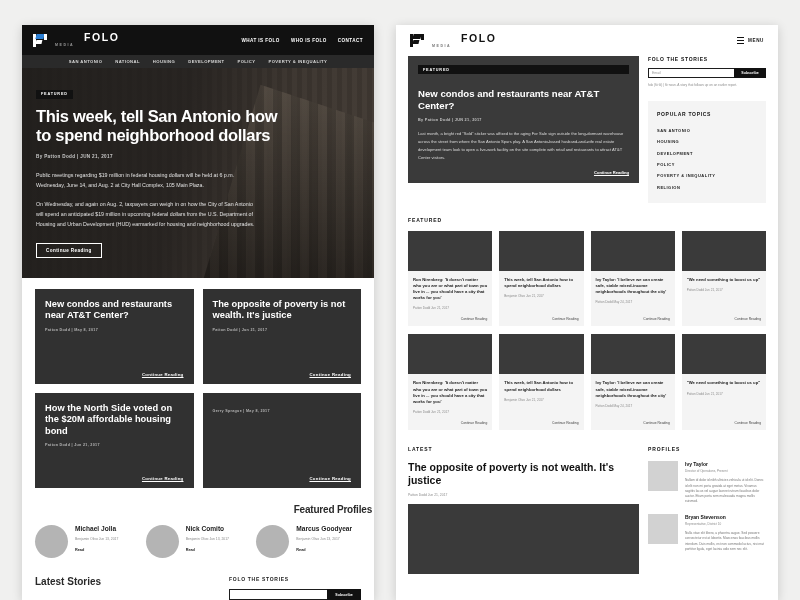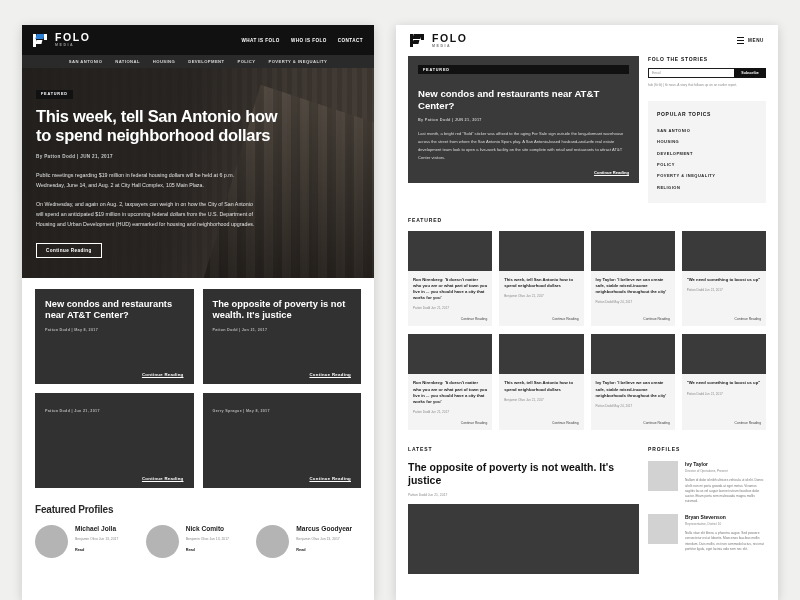--- a/index.html
+++ b/index.html
@@ -41,21 +41,21 @@
     position: absolute; left: 3px; top: 6px; width: 6px; height: 3.5px;
     background: #ffffff; transform: skewX(-14deg);
   }
   .logo-mark .f4 {
     position: absolute; left: 11px; top: 0; width: 3px; height: 6px;
     background: #ffffff;
   }
   .logo-text { line-height: 1; }
   .logo-name {
     color: #ffffff; font-size: 10.5px; font-weight: bold;
-    letter-spacing: 1.6px; font-family: "Liberation Sans", sans-serif;
+    letter-spacing: 1.6px; font-family: "Liberation Sans", sans-serif; margin-left: 29px;
   }
   .logo-sub {
     color: #9a9a9a; font-size: 3.6px; font-weight: bold;
     letter-spacing: 1.5px; margin-top: 1.5px;
   }
   .l-topnav { display: flex; gap: 11px; }
   .l-topnav span {
     color: #ffffff; font-size: 4.6px; font-weight: bold; letter-spacing: 0.45px;
   }
 
@@ -130,21 +130,21 @@
   }
   .dcard-cta {
     margin-top: auto; text-align: right;
     color: #ffffff; font-size: 4.3px; font-weight: bold;
     text-decoration: underline; letter-spacing: 0.3px;
   }
 
   
   .l-section-h {
     font-size: 10px; font-weight: bold; color: #2a2a2a;
-    padding: 16px 2px 0 13px; letter-spacing: -0.2px;
+    padding: 16px 2px 0 13px; letter-spacing: -0.2px; text-align: right;
   }
   .l-profiles {
     display: grid; grid-template-columns: repeat(3, 1fr);
     gap: 6px; padding: 10px 13px 0 13px;
   }
   .prof { display: flex; gap: 7px; align-items: flex-start; }
   .prof-avatar {
     width: 33px; height: 33px; border-radius: 50%;
     background: #b4b4b4; flex-shrink: 0;
   }
@@ -343,20 +343,21 @@
         <div class="dcard-title">New condos and restaurants near AT&amp;T Center?</div>
         <div class="dcard-byline">Patton Dodd | May 8, 2017</div>
         <div class="dcard-cta">Continue Reading</div>
       </div>
       <div class="dcard">
         <div class="dcard-title">The opposite of poverty is not wealth. It's justice</div>
         <div class="dcard-byline">Patton Dodd | Jun 21, 2017</div>
         <div class="dcard-cta">Continue Reading</div>
       </div>
       <div class="dcard">
+        <div class="dcard-title">How the North Side voted on the $20M affordable housing bond</div>
         <div class="dcard-byline">Patton Dodd | Jun 21, 2017</div>
         <div class="dcard-cta">Continue Reading</div>
       </div>
       <div class="dcard">
         <div class="dcard-byline">Gerry Sprague | May 8, 2017</div>
         <div class="dcard-cta">Continue Reading</div>
       </div>
     </div>
 
     <div class="l-section-h">Featured Profiles</div>
@@ -383,20 +384,32 @@
         <div class="prof-avatar"></div>
         <div>
           <div class="prof-name">Marcus Goodyear</div>
           <div class="prof-meta">Benjamin Olivo
 Jun 13, 2017</div>
           <div class="prof-read">Read</div>
         </div>
       </div>
     </div>
 
+    <div class="l-foot">
+      <div class="l-foot-left">
+        <div class="l-latest-h">Latest Stories</div>
+      </div>
+      <div class="l-foot-right">
+        <div class="l-folo-h">FOLO THE STORIES</div>
+        <div class="l-sub-row">
+          <div class="l-sub-input"></div>
+          <div class="l-sub-btn">Subscribe</div>
+        </div>
+      </div>
+    </div>
   </div>
 
   <div class="panel panel-right">
 
     <div class="r-topbar">
       <div class="logo logo-dark">
         <span class="logo-mark">
           <i class="f1"></i>
             <i class="f2"></i>
             <i class="f3"></i>

